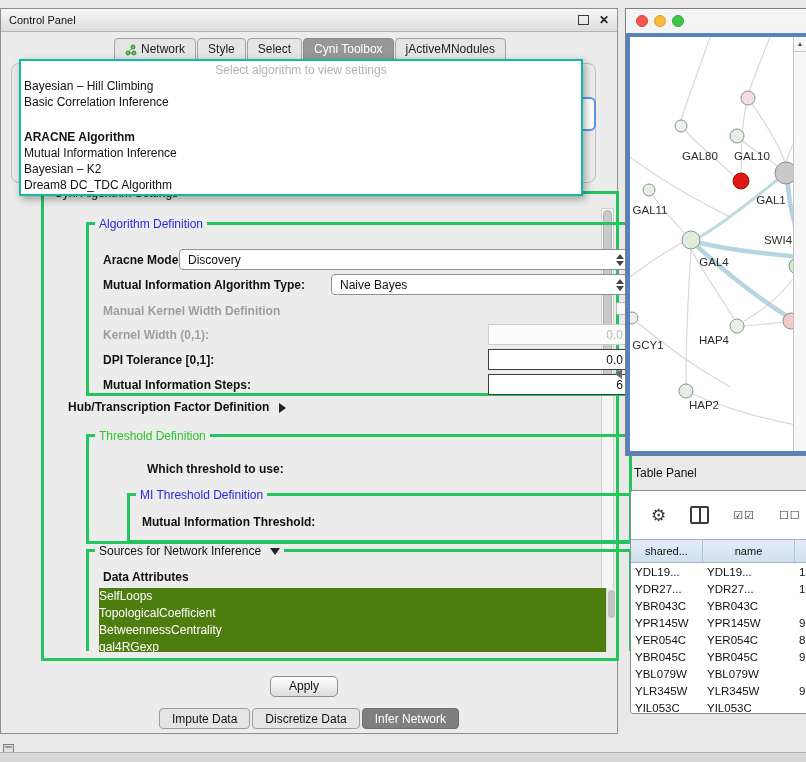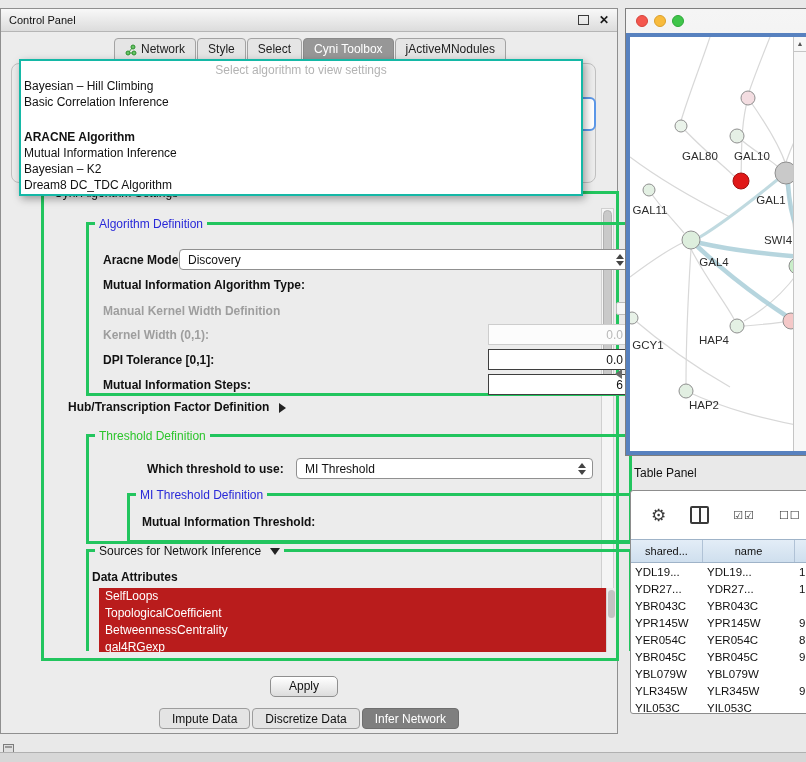--- a/index.html
+++ b/index.html
@@ -39,21 +39,21 @@
   .tri-down{width:0;height:0;border-left:4px solid transparent;border-right:4px solid transparent;border-top:5px solid #444;}
   .field{position:absolute;background:#fff;border:1px solid #3f3f3f;font-size:12px;display:flex;align-items:center;justify-content:flex-end;padding:0 6px;height:21px;box-sizing:border-box;}
   .field.dis{border-color:#cdcdcd;color:#b8b8b8;background:#fcfcfc;}
   .cb{position:absolute;width:13px;height:13px;border:1px solid #bbb;background:#f7f7f7;border-radius:2px;box-sizing:border-box;}
   .disc{display:inline-block;width:0;height:0;vertical-align:middle;margin-left:6px;}
   .disc.right{border-top:5px solid transparent;border-bottom:5px solid transparent;border-left:7px solid #222;}
   .disc.down{border-left:5px solid transparent;border-right:5px solid transparent;border-top:7px solid #222;}
   .hub{position:absolute;left:24px;top:206px;font-size:12px;font-weight:bold;}
   
   .attr-list{position:absolute;left:10px;top:36px;width:517px;height:64px;background:#fff;overflow:hidden;}
-  .attr-item{height:17px;line-height:17px;background:#b91c1c;color:#fff;font-size:12px;padding-left:6px;width:507px;box-sizing:border-box;}
+  .attr-item{height:17px;line-height:17px;background:#4d7c0f;color:#fff;font-size:12px;width:507px;box-sizing:border-box;}
   .list-scroll{position:absolute;right:0;top:0;width:10px;height:100%;background:#ececec;border-left:1px solid #d5d5d5;box-sizing:border-box;}
   .list-thumb{position:absolute;top:2px;left:1px;right:1px;height:28px;background:#c2c2c2;border-radius:4px;}
   
   .apply{position:absolute;left:269px;top:667px;width:68px;height:21px;background:linear-gradient(#ffffff,#dcdcdc);border:1px solid #8f8f8f;border-radius:5px;font-size:12px;text-align:center;line-height:19px;box-sizing:border-box;}
   .btabs{position:absolute;left:0;right:0;top:699px;display:flex;justify-content:center;}
   .btab{font-size:12px;height:21px;line-height:21px;padding:0 12px;background:#e4e4e4;border:1px solid #9d9d9d;border-radius:4px;margin:0 1px;box-sizing:border-box;}
   .btab.selected{background:#7f7f7f;color:#fff;border-color:#6f6f6f;}
   
   .net{position:absolute;left:625px;top:8px;width:200px;height:448px;border:1px solid #7e7e7e;background:linear-gradient(#f5f5f5,#dcdcdc);box-sizing:border-box;}
   .net-titlebar{height:24px;display:flex;align-items:center;padding-left:10px;gap:6px;}
@@ -152,20 +152,27 @@
         <span class="lbl" style="left:14px;top:28px;">Aracne Mode:</span>
         <div class="combo" style="left:90px;top:24px;width:452px;">
           <span>Discovery</span>
           <span class="stepper">
               <span class="tri-up"></span>
               <span class="tri-down"></span>
             </span>
         </div>
 
         <span class="lbl" style="left:14px;top:53px;">Mutual Information Algorithm Type:</span>
+        <div class="combo" style="left:242px;top:49px;width:300px;">
+          <span>Naive Bayes</span>
+          <span class="stepper">
+              <span class="tri-up"></span>
+              <span class="tri-down"></span>
+            </span>
+        </div>
 
         <span class="lbl dis" style="left:14px;top:79px;">Manual Kernel Width Definition</span>
         <span class="cb" style="left:527px;top:77px;"></span>
 
         <span class="lbl dis" style="left:14px;top:103px;">Kernel Width (0,1):</span>
         <div class="field dis" style="left:399px;top:99px;width:142px;">
           <span>0.0</span>
         </div>
 
         <span class="lbl" style="left:14px;top:128px;">DPI Tolerance [0,1]:</span>
@@ -181,40 +188,33 @@
 
       <span class="hub">
         <span>Hub/Transcription Factor Definition</span>
         <span class="disc right"></span>
       </span>
 
       <div class="group" style="left:14px;top:240px;width:546px;height:110px;">
         <span class="gtitle green">Threshold Definition</span>
 
         <span class="lbl" style="left:58px;top:25px;">Which threshold to use:</span>
-        <div class="combo" style="left:207px;top:21px;width:297px;">
-          <span>MI Threshold</span>
-          <span class="stepper">
-              <span class="tri-up"></span>
-              <span class="tri-down"></span>
-            </span>
-        </div>
 
         <div class="group" style="left:10px;top:56px;width:531px;height:50px;">
           <span class="gtitle blue">MI Threshold Definition</span>
           <span class="lbl" style="left:12px;top:19px;">Mutual Information Threshold:</span>
         </div>
       </div>
 
       <div class="group" style="left:14px;top:355px;width:546px;height:102px;border-bottom:none;">
         <span class="gtitle">
           <span>Sources for Network Inference</span>
           <span class="disc down"></span>
         </span>
-        <span class="lbl" style="left:3px;top:18px;">Data Attributes</span>
+        <span class="lbl" style="left:14px;top:18px;">Data Attributes</span>
         <div class="attr-list">
           <div class="attr-item">SelfLoops</div>
           <div class="attr-item">TopologicalCoefficient</div>
           <div class="attr-item">BetweennessCentrality</div>
           <div class="attr-item">gal4RGexp</div>
           <div class="list-scroll">
               <div class="list-thumb"></div>
             </div>
         </div>
       </div>

